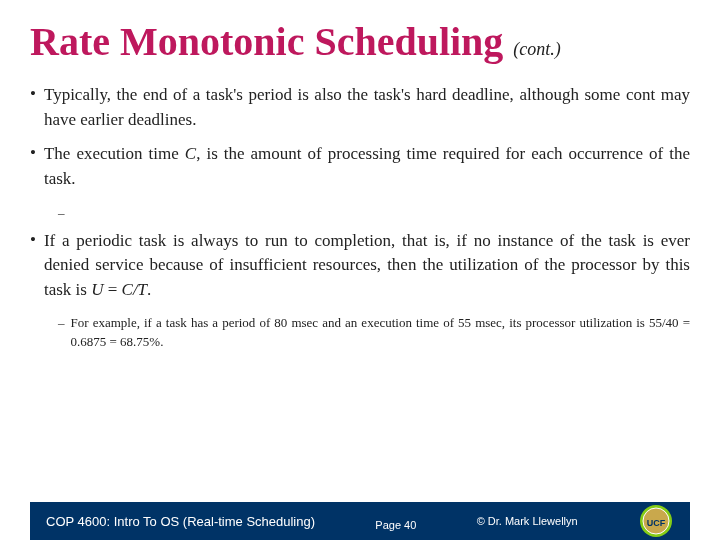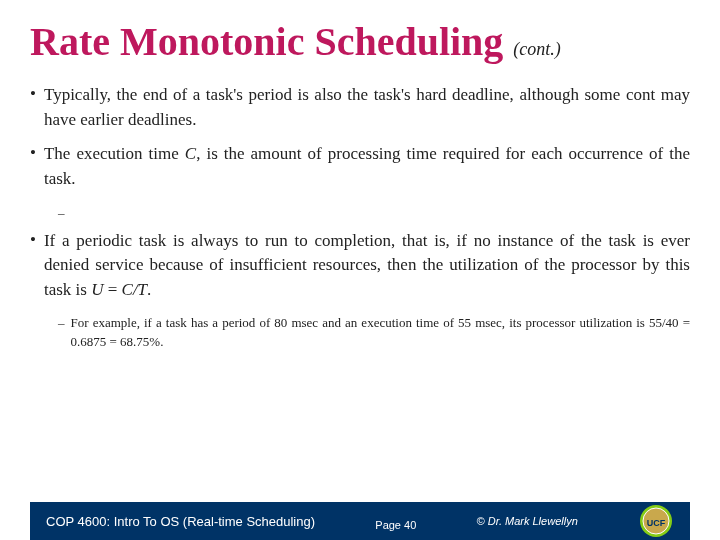--- a/index.html
+++ b/index.html
@@ -119,21 +119,20 @@
       color: #ffffff;
       font-size: 11px;
       font-family: Arial, sans-serif;
       margin-top: 8px;
     }
 
     .footer-right {
       color: #ffffff;
       font-size: 11px;
       font-family: Arial, sans-serif;
-      font-style: italic;
     }
 
     .footer-logo {
       width: 36px;
       height: 36px;
       display: flex;
       align-items: center;
       justify-content: center;
     }
 

